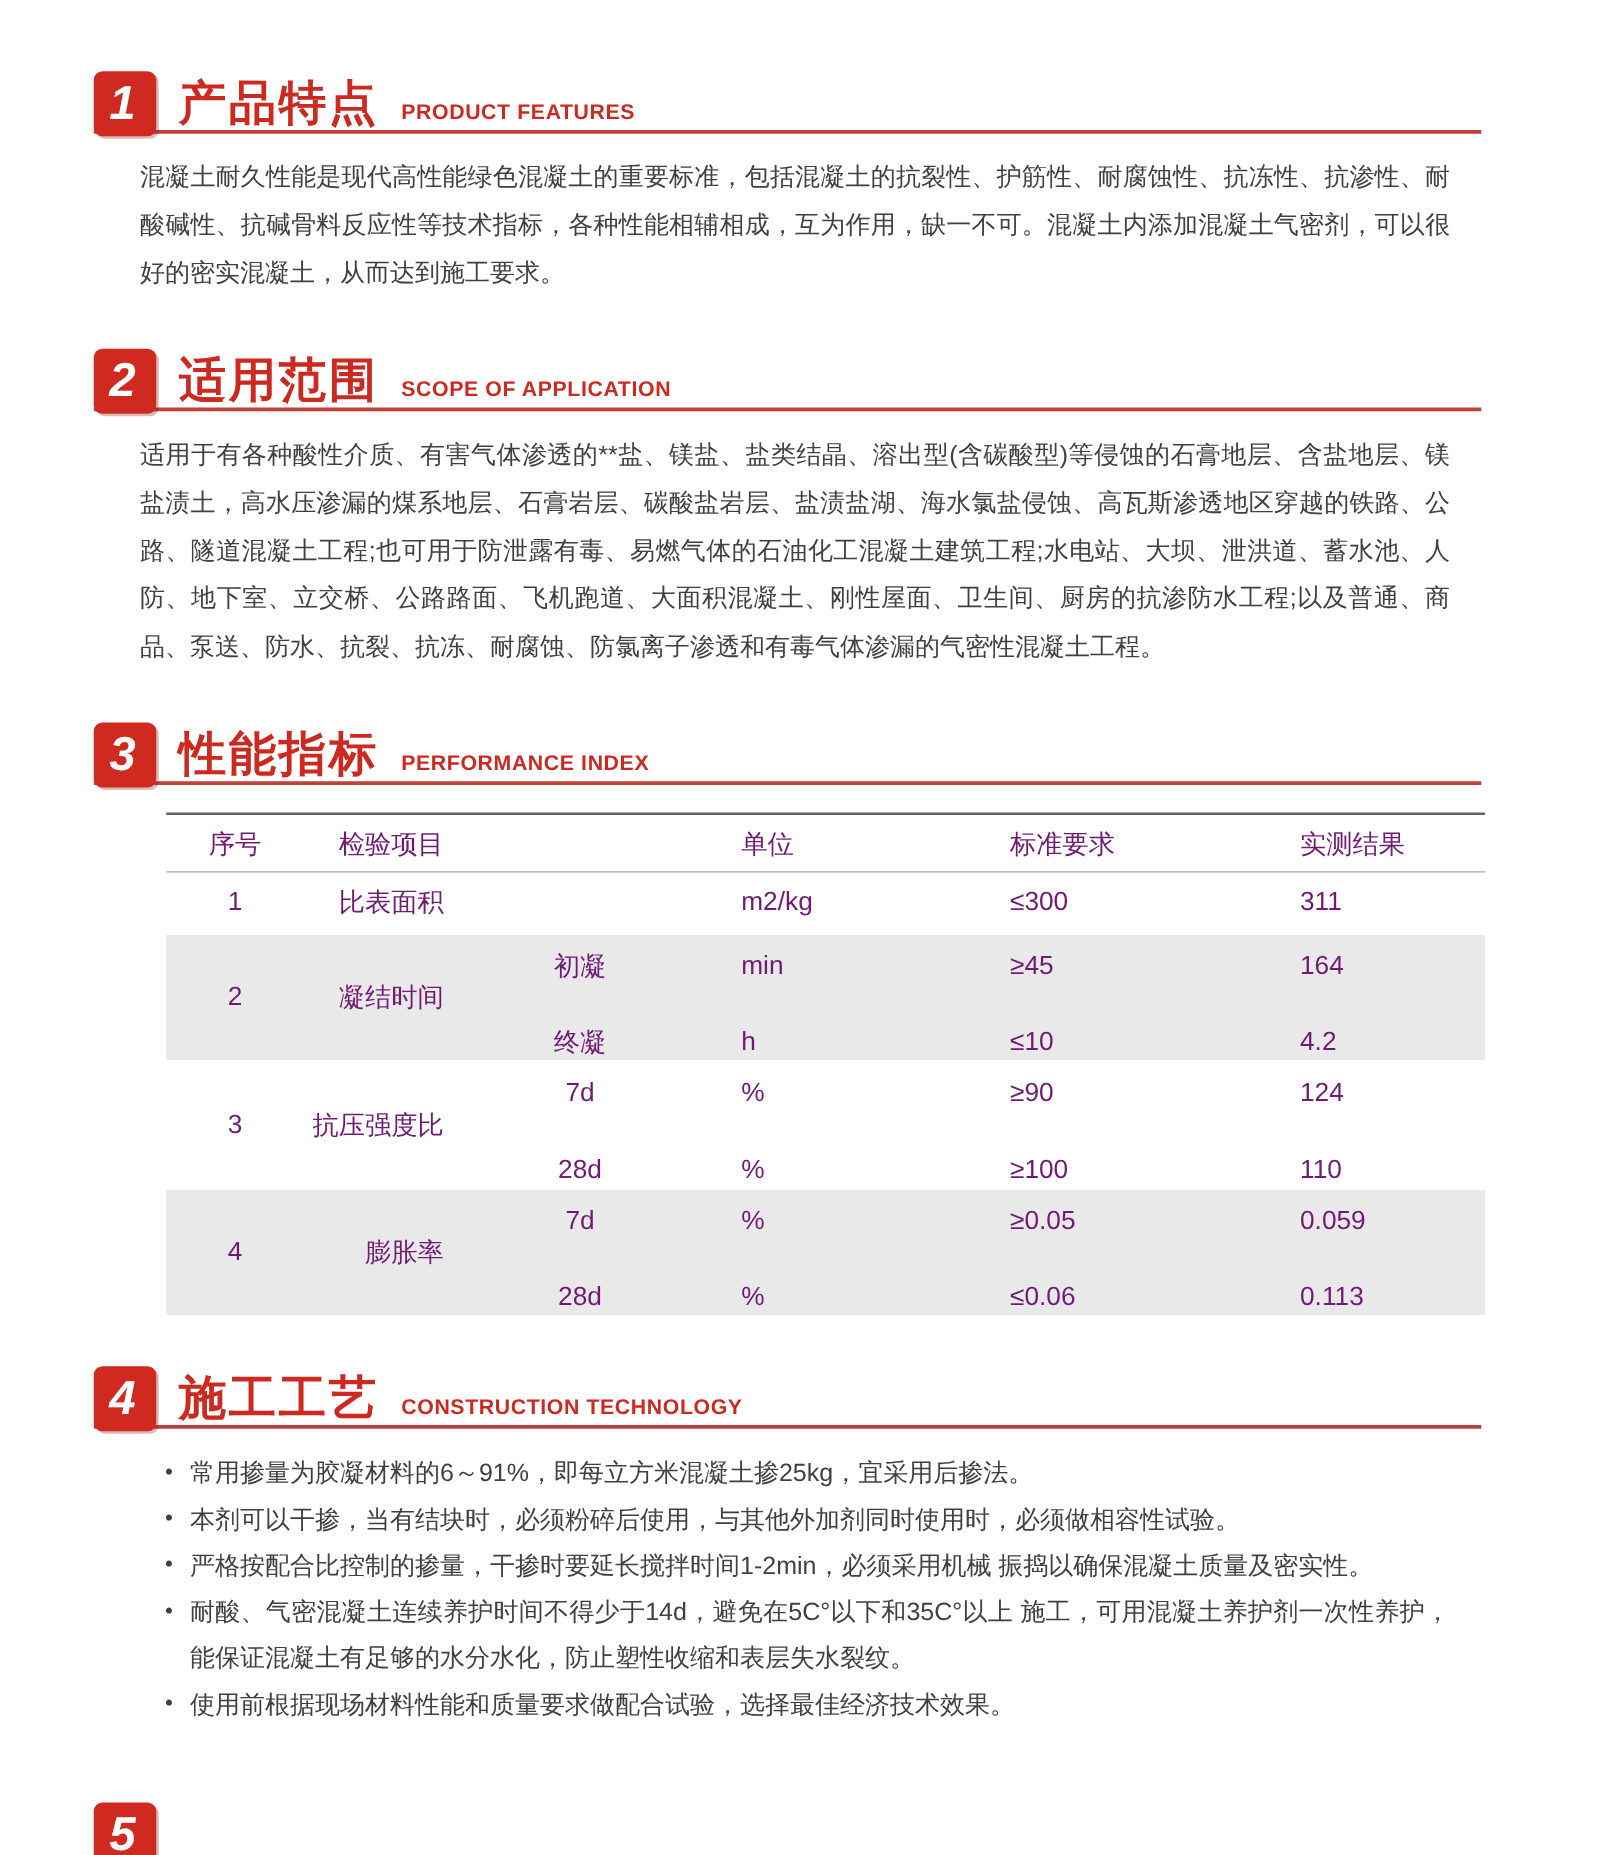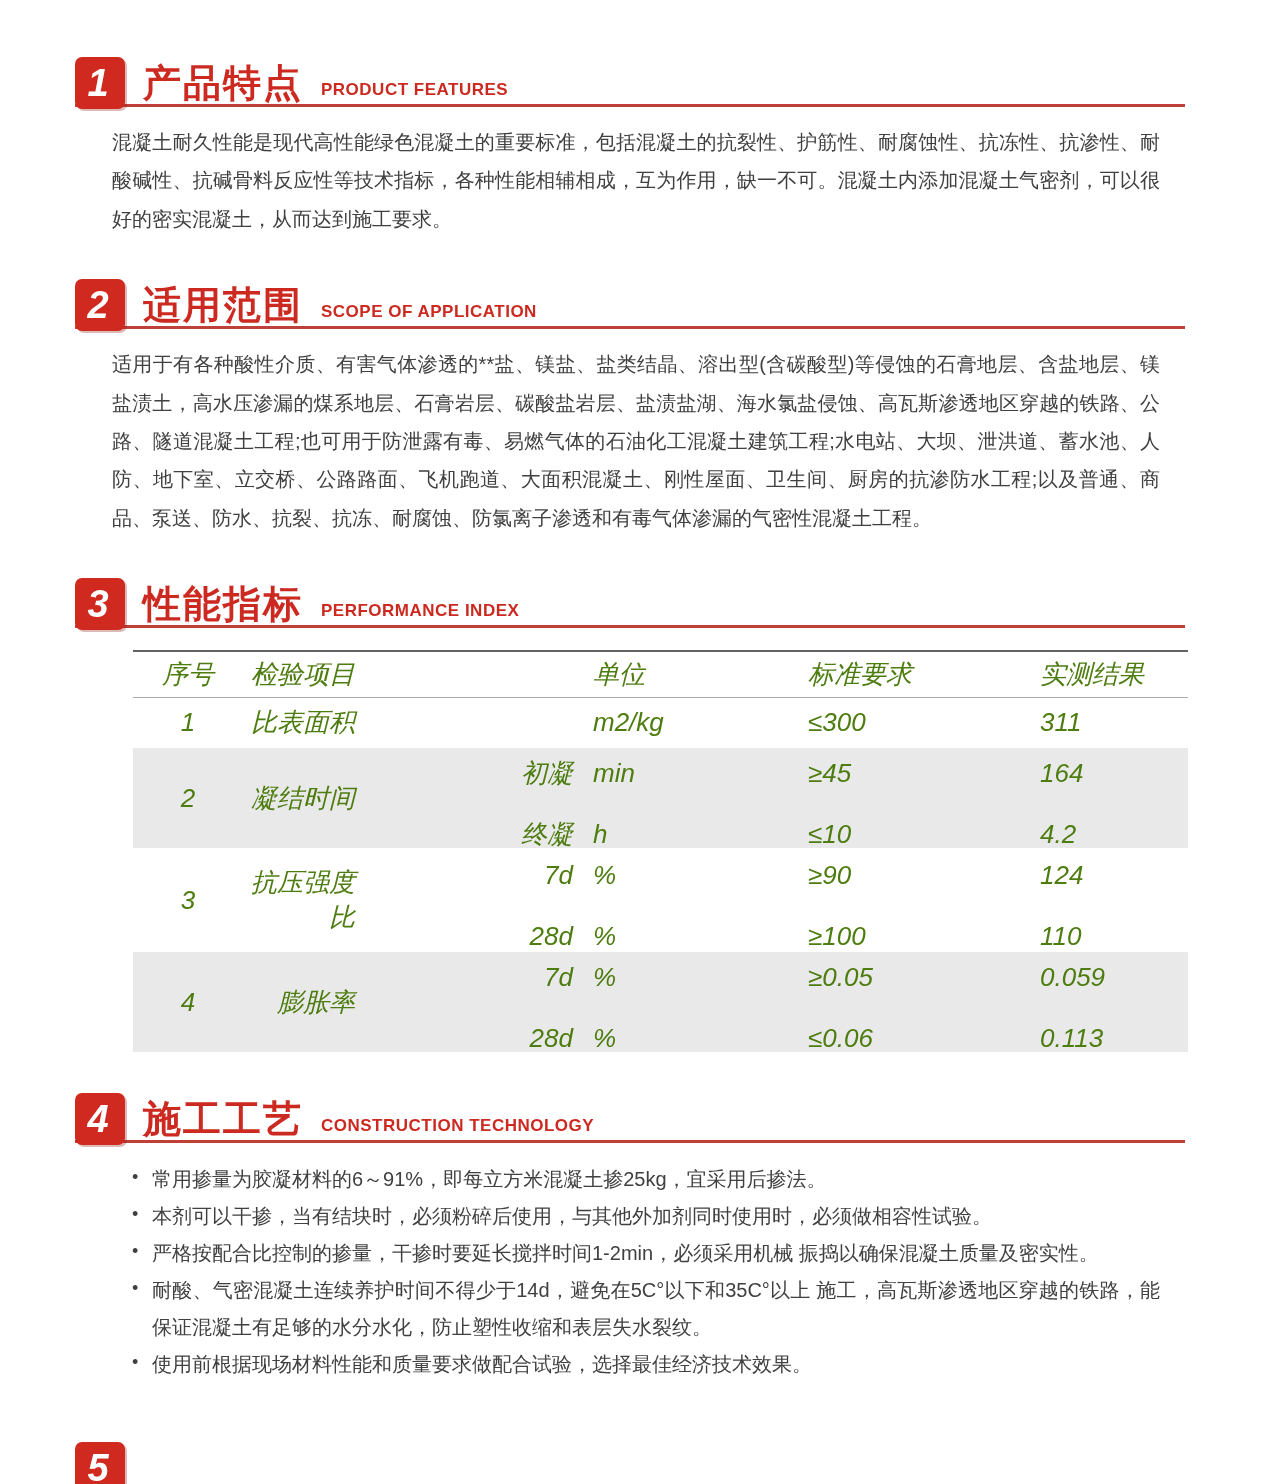--- a/index.html
+++ b/index.html
@@ -21,30 +21,30 @@
   .body-text { margin:16px 25px 0 37px; font-size:20px; line-height:1.92; text-align:justify;
                color:#404040; }
 
   
   .bullets { margin:18px 25px 0 55px; list-style:none; }
   .bullets li { position:relative; padding-left:22px; font-size:20px; line-height:1.85;
                 text-align:justify; color:#404040; }
   .bullets li::before { content:"•"; position:absolute; left:2px; top:0; color:#404040; font-size:18px; }
 
   
-  .ptable { margin:22px 0 0 58px; width:1055px; font-size:26px; color:#4d7c0f;font-style:italic; }
+  .ptable { margin:22px 0 0 58px; width:1055px; font-size:21px; color:#701a75; }
   .trow { display:grid; grid-template-columns:110px 112px 218px 215px 240px 160px; align-items:center; }
   .thead { height:48px; border-top:2px solid #636363; border-bottom:1px solid #ababab; font-weight:400; }
   .tgroup { grid-auto-rows:50px; }
   .tgroup.single { grid-auto-rows:48px; }
   .tgroup.shaded { background:#e9e9e9; }
   .cell { padding-left:20px; }
   .c-seq { text-align:center; padding-left:0; }
   .c-item { text-align:right; padding-left:0; }
-  .c-sub { text-align:right; padding-left:0; }
+  .c-sub { text-align:center; padding-left:0; }
   .c-result { padding-left:12px; }
   .span2 { grid-row:1 / span 2; }
   .r2 { grid-row:2;margin-top:22px; }
   .gap { height:2px; }
 </style>
 </head>
 <body>
 
 <div class="page">
 
@@ -147,21 +147,21 @@
       <div class="num-badge">
         <span>4</span>
       </div>
       <span class="title-cn">施工工艺</span>
       <span class="title-en">CONSTRUCTION TECHNOLOGY</span>
     </div>
     <ul class="bullets">
       <li>常用掺量为胶凝材料的6～91%，即每立方米混凝土掺25kg，宜采用后掺法。</li>
       <li>本剂可以干掺，当有结块时，必须粉碎后使用，与其他外加剂同时使用时，必须做相容性试验。</li>
       <li>严格按配合比控制的掺量，干掺时要延长搅拌时间1-2min，必须采用机械 振捣以确保混凝土质量及密实性。</li>
-      <li>耐酸、气密混凝土连续养护时间不得少于14d，避免在5C°以下和35C°以上 施工，高瓦斯渗透地区穿越的铁路，能保证混凝土有足够的水分水化，防止塑性收缩和表层失水裂纹。</li>
+      <li>耐酸、气密混凝土连续养护时间不得少于14d，避免在5C°以下和35C°以上 施工，可用混凝土养护剂一次性养护，能保证混凝土有足够的水分水化，防止塑性收缩和表层失水裂纹。</li>
       <li>使用前根据现场材料性能和质量要求做配合试验，选择最佳经济技术效果。</li>
     </ul>
   </section>
 
   <section style="margin-top:54px;">
     <div class="sec-header">
       <div class="num-badge">
         <span>5</span>
       </div>
 

